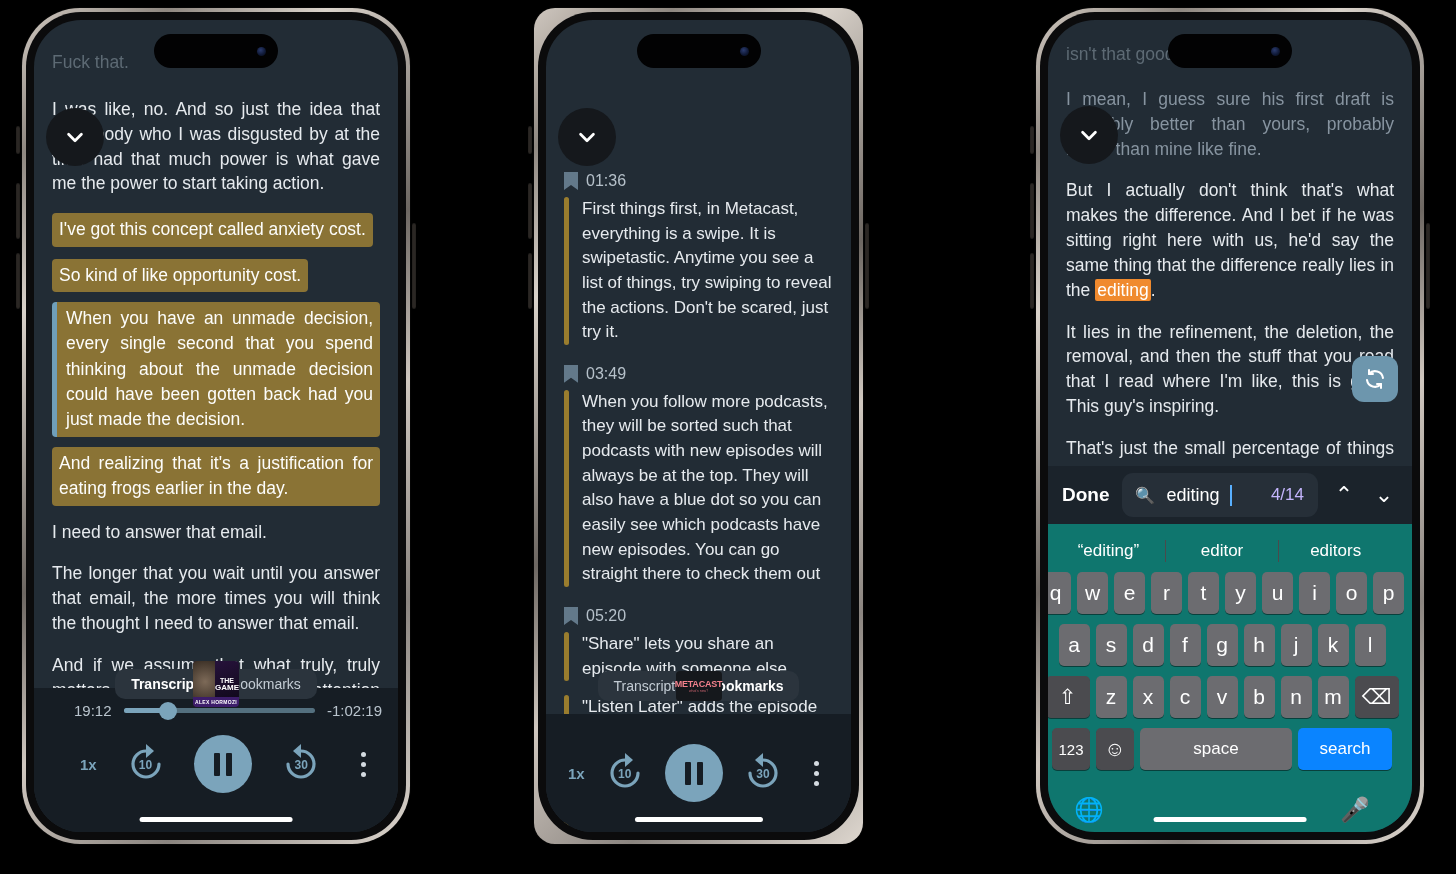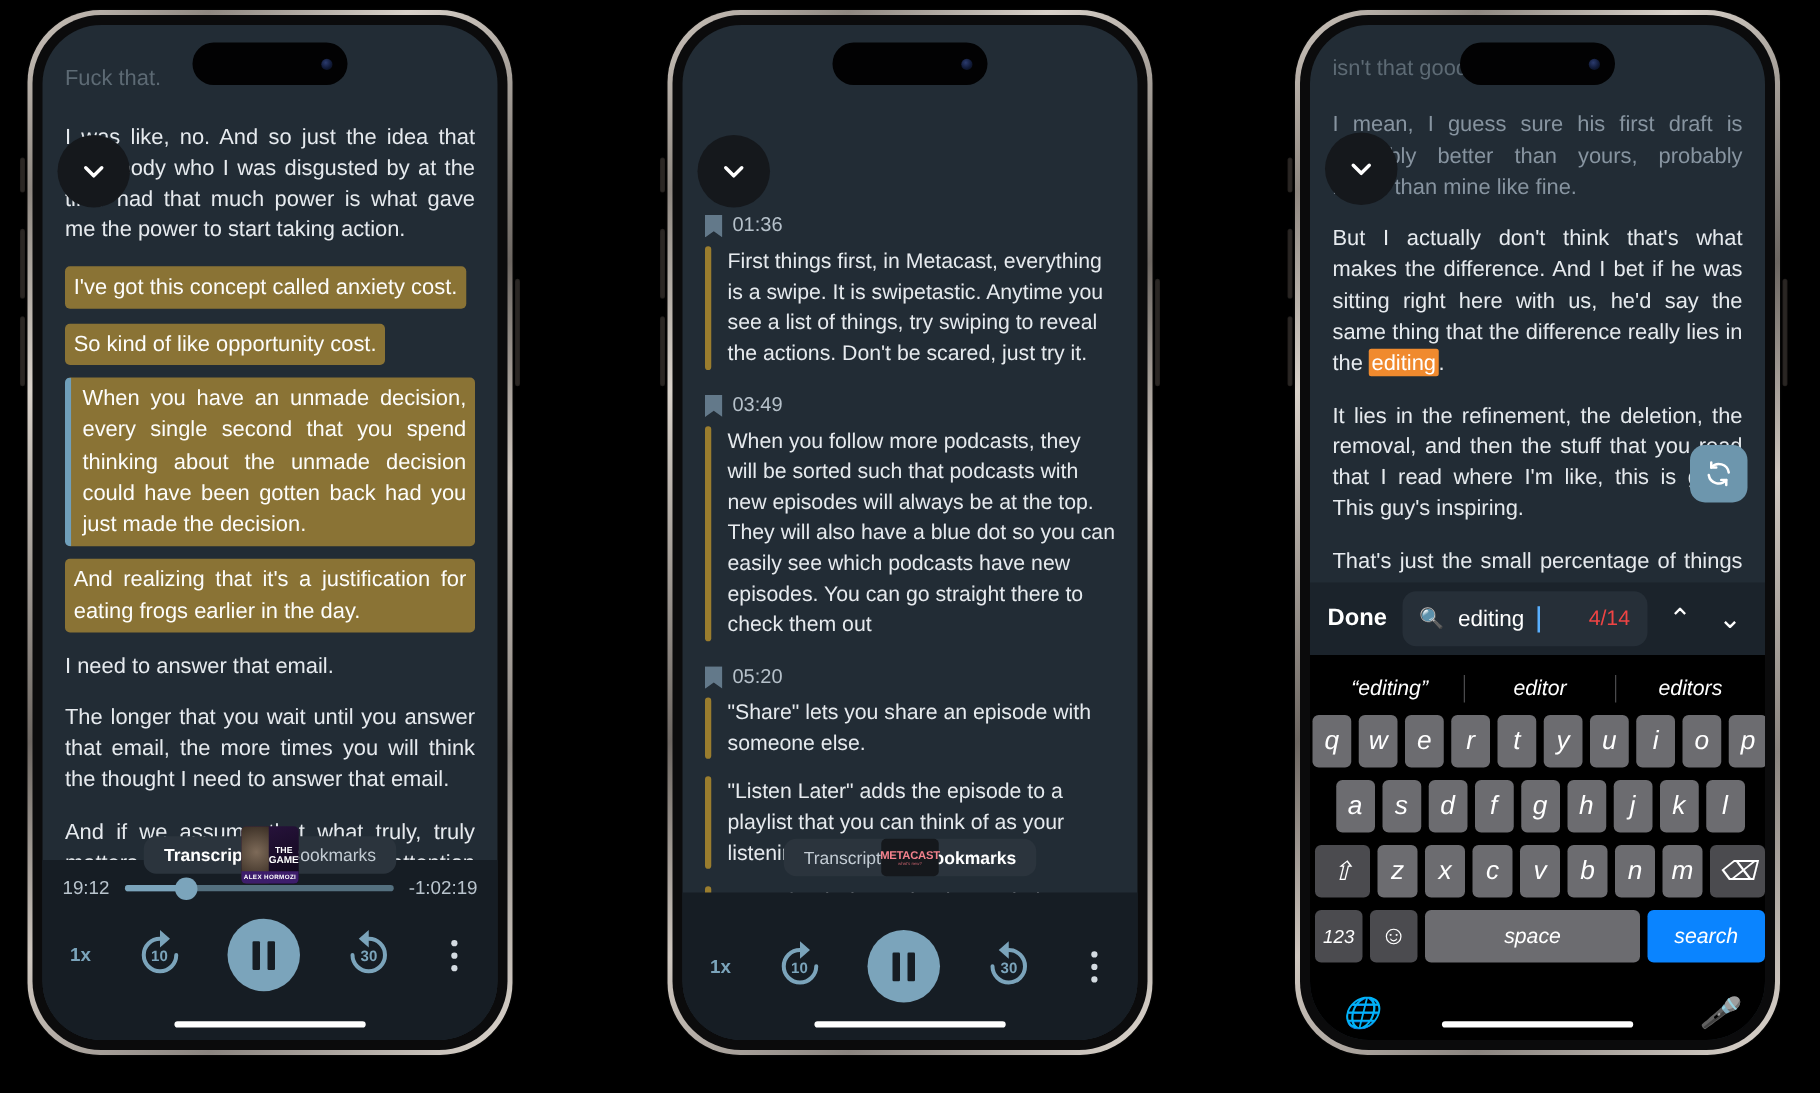--- a/index.html
+++ b/index.html
@@ -133,26 +133,26 @@
 
   
   .findbar { position:absolute; left:0; right:0; display:flex; align-items:center;
     gap:12px; padding: 0 14px; background:#1b232b; z-index:25; }
   .done { color:#fff; font-size:19px; font-weight:bold; }
   .searchfield { flex:1; background:#262f38; border-radius:11px; height:44px;
     display:flex; align-items:center; gap:11px; padding: 0 14px; }
   .srch-ico { color:#7ba4bb; font-size:16px; }
   .srch-val { color:#fff; font-size:18px; }
   .caret { width:2px; height:21px; background:#59b0ff; }
-  .count { margin-left:auto; color:#ef4444; font-size:17px; }
+  .count { margin-left:auto; color:#c4b5fd; font-size:17px; }
   .navarrow { color:#fff; font-size:22px; width:28px; text-align:center; }
 
   
-  .kb { position:absolute; left:0; right:0; bottom:0; background:#000000; z-index:24;
-    padding: 6px 0 0 4px; font-style: italic; }
+  .kb { position:absolute; left:0; right:0; bottom:0; background:#0f766e; z-index:24;
+    padding: 6px 20px 0 4px; }
   .predbar { display:flex; align-items:center; height:42px; color:#fff; font-size:17px; }
   .pred { flex:1; text-align:center; }
   .pred-div { width:1px; height:22px; background:#4a4a4c; }
   .kbrow { display:flex; justify-content:center; gap:6px; margin-bottom:10px; }
   .key { background:#6c6c70; border-radius:5px; height:42px; min-width:31px; flex:1;
     display:flex; align-items:center; justify-content:center; color:#fff; font-size:21px;
     box-shadow:0 1px 0 rgba(0,0,0,.45); }
   .key.dark { background:#4b4b4f; }
   .key.wide { flex: 0 0 44px; }
   .key.space { flex: 4; background:#6c6c70; font-size:17px; }
@@ -218,21 +218,21 @@
               </div>
             </div>
             <div style="position:absolute;left:0;right:0;bottom:0;height:10px;background:#3d1d6b;
                         display:flex;align-items:center;justify-content:center;">
               <span style="color:#fff;font-size:5px;font-weight:bold;letter-spacing:.3px;">ALEX HORMOZI</span>
             </div>
           </div>
           <div class="tab">Bookmarks</div>
         </div>
 
-        <div class="player" style="bottom:0; height:144px; padding-top:14px;">
+        <div class="player" style="bottom:0; height:144px; padding-top:14px;padding-left:24px;">
           <div class="scrubrow">
             <span class="time">19:12</span>
             <div class="track">
               <div class="fill" style="width:23%;"></div>
               <div class="knob" style="left:23%;"></div>
             </div>
             <span class="time">-1:02:19</span>
           </div>
           <div class="ctrlrow" style="margin-top:16px;">
             <span class="speed">1x</span>
@@ -260,21 +260,21 @@
               <b></b>
             </div>
           </div>
         </div>
 
         <div class="home-bar"></div>
       </div>
     </div>
   </div>
 
-  <div class="phone" style="left:534px; top:8px; width:388px; height:836px;">
+  <div class="phone" style="left:534px; top:8px; width:329px; height:836px;border-radius:21px;">
     <div class="btn-side btn-left" style="top:118px; height:28px;"></div>
     <div class="btn-side btn-left" style="top:175px; height:56px;"></div>
     <div class="btn-side btn-left" style="top:245px; height:56px;"></div>
     <div class="btn-side btn-right" style="top:215px; height:86px;"></div>
     <div class="phone-inner">
       <div class="screen">
 
         <div class="island">
           <div class="island-cam"></div>
         </div>

